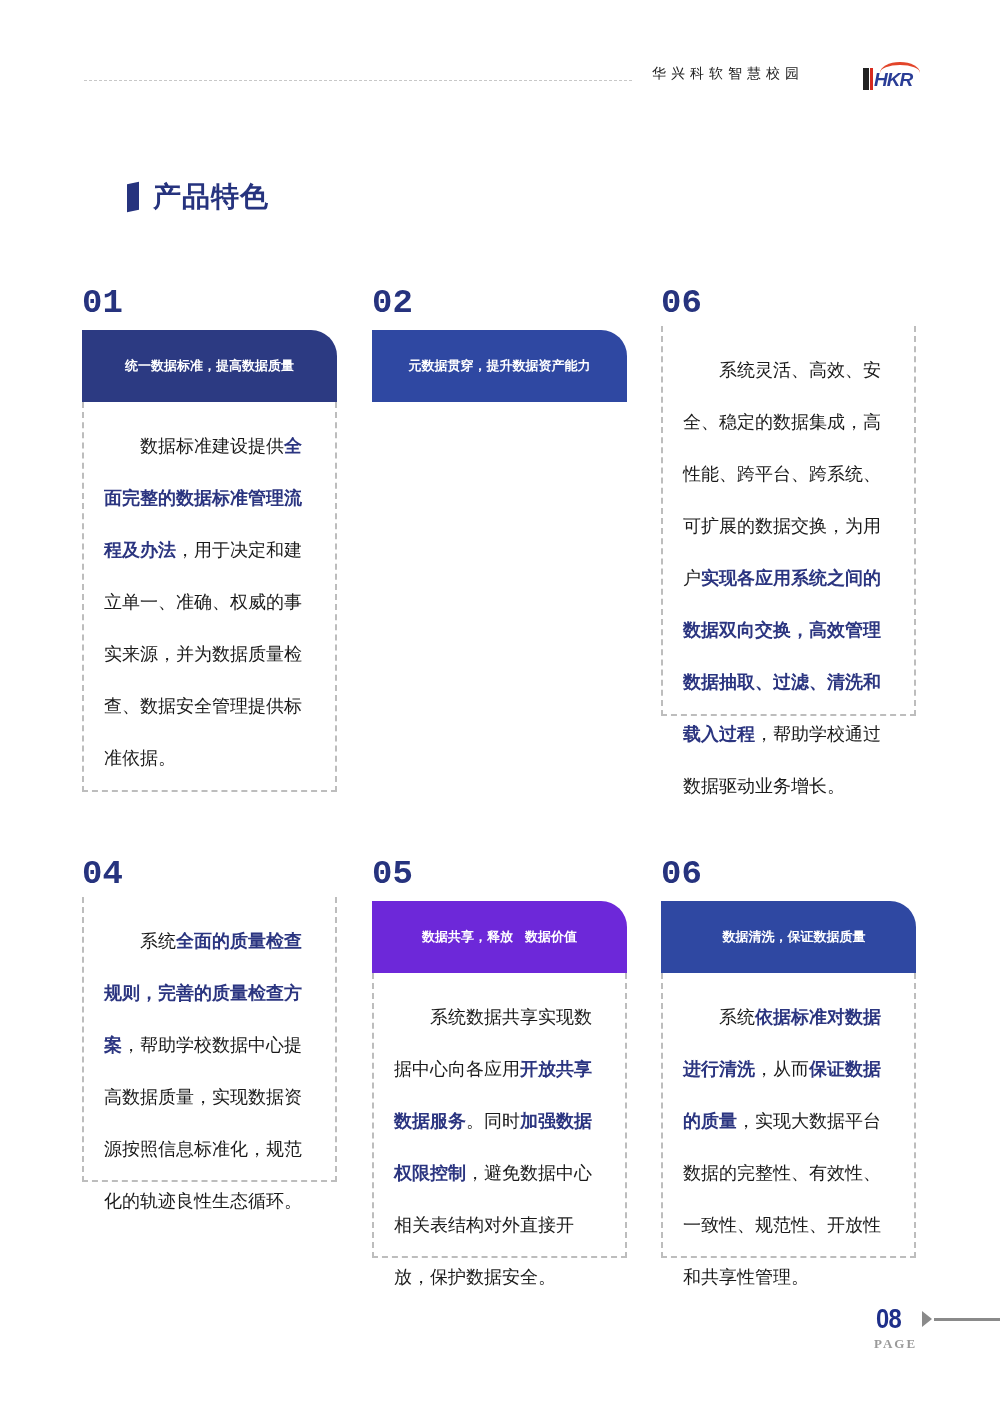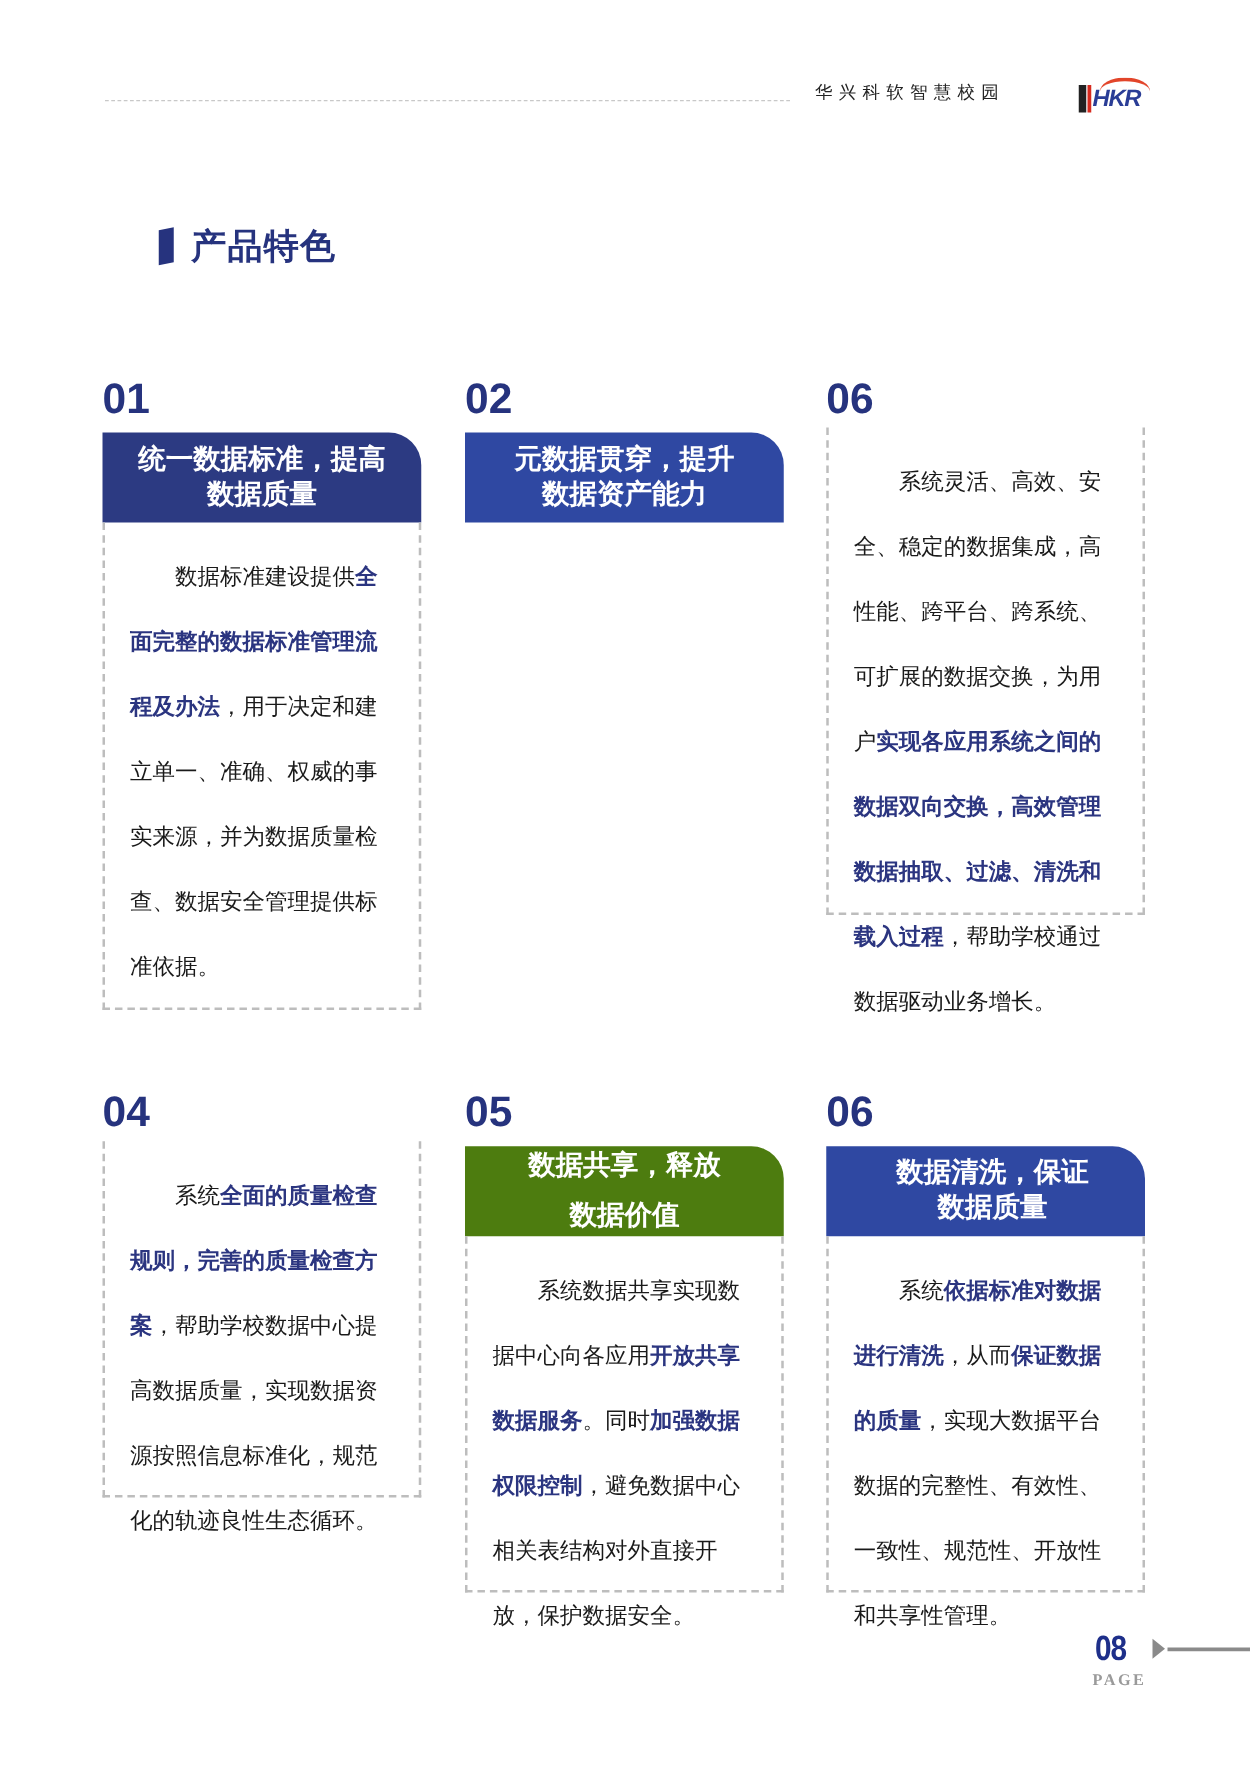--- a/index.html
+++ b/index.html
@@ -12,22 +12,22 @@
   .logo .bar { position: absolute; left: 1px; top: 6px; width: 6px; height: 22px; background: #222; }
   .logo .bar.red { left: 8px; width: 3px; background: #d72b1f; }
   .logo .txt { position: absolute; left: 12px; top: 7px; font-family: "Liberation Sans", sans-serif; font-weight: 700; font-style: italic; font-size: 19px; color: #2a3d96; letter-spacing: -1px; }
   .logo .arc { position: absolute; left: 18px; top: 0px; width: 40px; height: 22px; border-top: 3px solid #e2452a; border-radius: 50% 50% 0 0; }
 
   .section-title { position: absolute; left: 127px; top: 178px; display: flex; align-items: center; }
   .section-title .mark { width: 12px; height: 28px; background: #26337e; transform: skewY(-12deg); margin-right: 14px; }
   .section-title .text { font-size: 28px; font-weight: 700; color: #26337e; letter-spacing: 1px; }
 
   .card { position: absolute; width: 255px; }
-  .card .num { font-family: Liberation Sans, sans-serif; font-size: 34px; font-weight: 700; color: #26337e; height: 46px; line-height: 46px; margin-top: 16px; }
-  .card .head { margin-top: 4px; height: 72px; border-top-right-radius: 26px; color: #fff; display: flex; flex-direction: column; justify-content: center; font-size: 22px; font-weight: 700; line-height: 28px; text-align: center; }
+  .card .num { font-family: Liberation Mono, monospace; font-size: 34px; font-weight: 700; color: #26337e; height: 46px; line-height: 46px; }
+  .card .head { margin-top: 4px; height: 72px; border-top-right-radius: 26px; color: #fff; display: flex; flex-direction: row; justify-content: center; align-items: center; font-size: 13px; font-weight: 700; line-height: 28px; text-align: center; }
   .card .body { border: 2px dashed #bdbdbd; border-top: none; padding: 18px 18px 0 20px; font-size: 18px; line-height: 52px; color: #1a1a1a; }
   .card .body p { text-indent: 2em; }
   .card .body b { color: #2b3580; font-weight: 700; }
 
   .page-num { position: absolute; left: 876px; top: 1303px; font-family: "Liberation Sans", sans-serif; font-weight: 700; font-size: 28px; color: #1e2f8a; letter-spacing: -1px; transform: scaleX(0.85); transform-origin: left; }
   .page-label { position: absolute; left: 874px; top: 1336px; font-family: "Liberation Serif", serif; font-weight: 700; font-size: 13px; color: #9a9a9a; letter-spacing: 2px; }
   .page-arrow { position: absolute; left: 922px; top: 1311px; width: 0; height: 0; border-top: 8px solid transparent; border-bottom: 8px solid transparent; border-left: 10px solid #8a8a8a; }
   .page-line { position: absolute; left: 934px; top: 1318px; width: 66px; height: 3px; background: #8a8a8a; }
 </style>
 </head>
@@ -75,21 +75,21 @@
 
 <div class="card" style="left:82px; top:851px;">
   <div class="num">04</div>
   <div class="body" style="height:285px;">
       <p><span>系统</span><b>全面的质量检查规则，完善的质量检查方案</b><span>，帮助学校数据中心提高数据质量，实现数据资源按照信息标准化，规范化的轨迹良性生态循环。</span></p>
     </div>
 </div>
 
 <div class="card" style="left:372px; top:851px;">
   <div class="num">05</div>
-  <div class="head" style="background: #4d7c0f; gap: 12px;">
+  <div class="head" style="background: #6d28d9; gap: 12px;">
     <div>数据共享，释放</div>
     <div>数据价值</div>
   </div>
   <div class="body" style="height:285px;">
       <p><span>系统数据共享实现数据中心向各应用</span><b>开放共享数据服务</b><span>。同时</span><b>加强数据权限控制</b><span>，避免数据中心相关表结构对外直接开放，保护数据安全。</span></p>
     </div>
 </div>
 
 <div class="card" style="left:661px; top:851px;">
   <div class="num">06</div>

